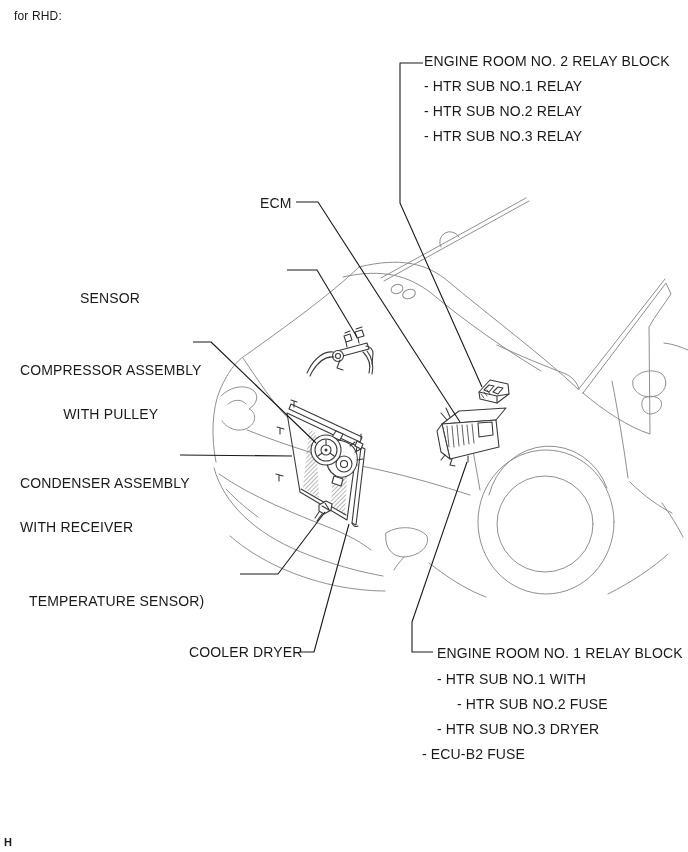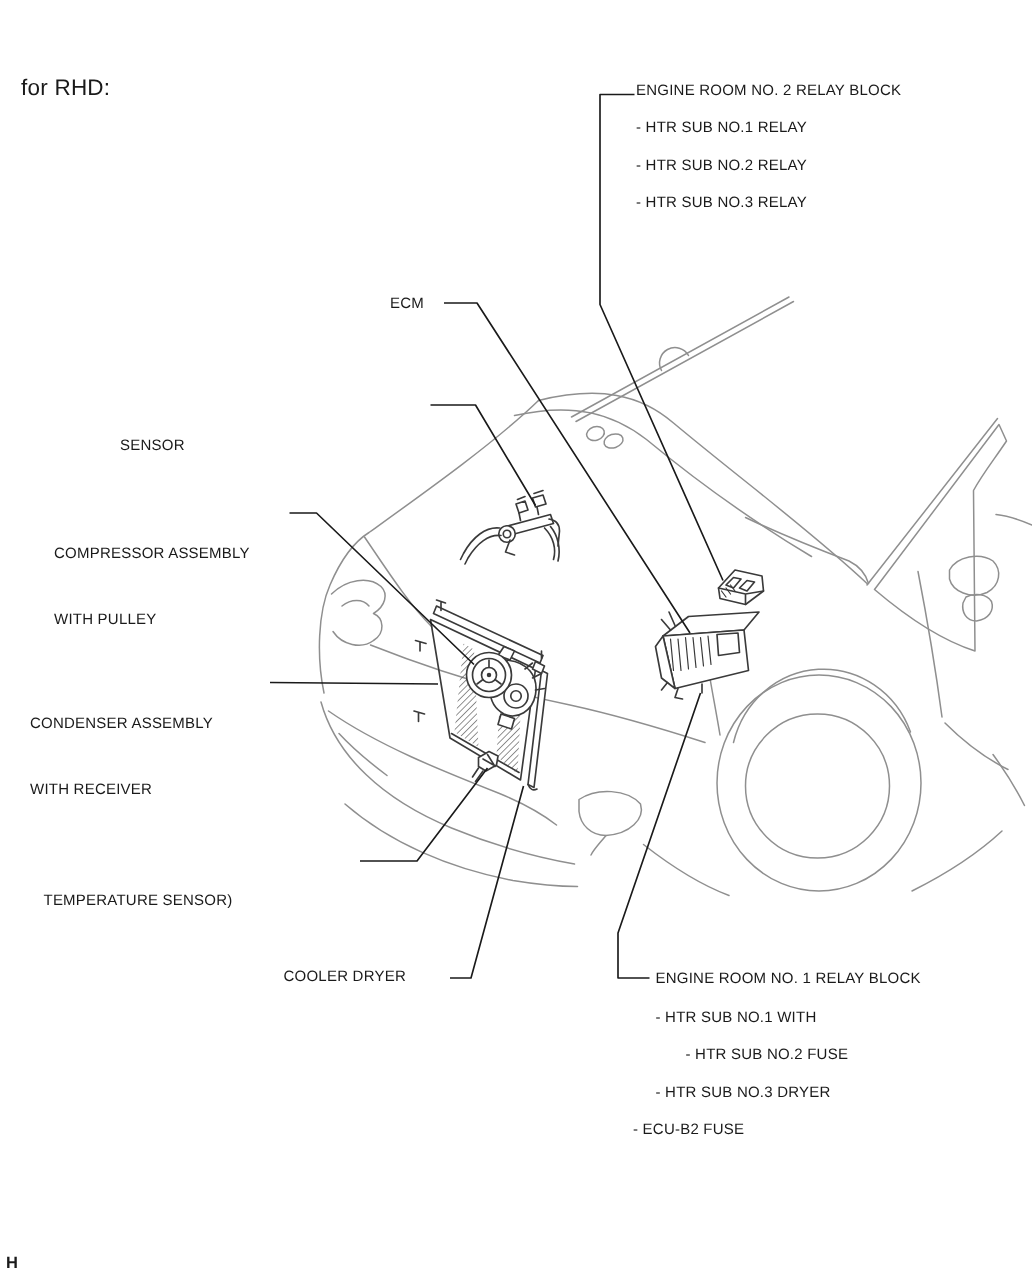--- a/index.html
+++ b/index.html
@@ -3,24 +3,24 @@
 <meta charset="utf-8">
 <style>
   html,body{margin:0;padding:0;}
   body{
     width:688px;height:852px;position:relative;overflow:hidden;
     background:#ffffff;
     font-family:"Liberation Sans", sans-serif;
   }
   #art{position:absolute;left:0;top:0;width:688px;height:852px;}
   .label{
-    position:absolute;color:#1a1a1a;font-size:10px;line-height:14.5px;
+    position:absolute;color:#1a1a1a;font-size:14px;line-height:14.5px;
     letter-spacing:0.15px;white-space:pre;
   }
-  .note{font-size:15px;margin-top:43px;}
+  .note{font-size:12px;}
   .marker{font-size:11px;font-weight:bold;}
 </style>
 </head>
 <body>
 
 <svg id="art" viewBox="0 0 688 852">
   <defs>
     <pattern id="hatch" width="3" height="3" patternUnits="userSpaceOnUse" patternTransform="rotate(45)">
       <line x1="0" y1="0" x2="0" y2="3" stroke="#4a4a4a" stroke-width="0.8"></line>
     </pattern>
@@ -165,21 +165,21 @@
 <div class="label" style="left:424px;top:79px;">- HTR SUB NO.1 RELAY</div>
 <div class="label" style="left:424px;top:104px;">- HTR SUB NO.2 RELAY</div>
 <div class="label" style="left:424px;top:129px;">- HTR SUB NO.3 RELAY</div>
 
 <div class="label" style="left:260px;top:196px;">ECM</div>
 
 <div class="label" style="left:80px;top:262px;">
   <div>SENSOR</div>
 </div>
 
-<div class="label" style="left:36px;top:334px;">
+<div class="label" style="left:20px;top:334px;text-align:center;">
   <div>COMPRESSOR ASSEMBLY</div>
   <div>WITH PULLEY</div>
 </div>
 
 <div class="label" style="left:20px;top:447px;">
   <div>CONDENSER ASSEMBLY</div>
   <div>WITH RECEIVER</div>
 </div>
 
 <div class="label" style="left:29px;top:565px;">

